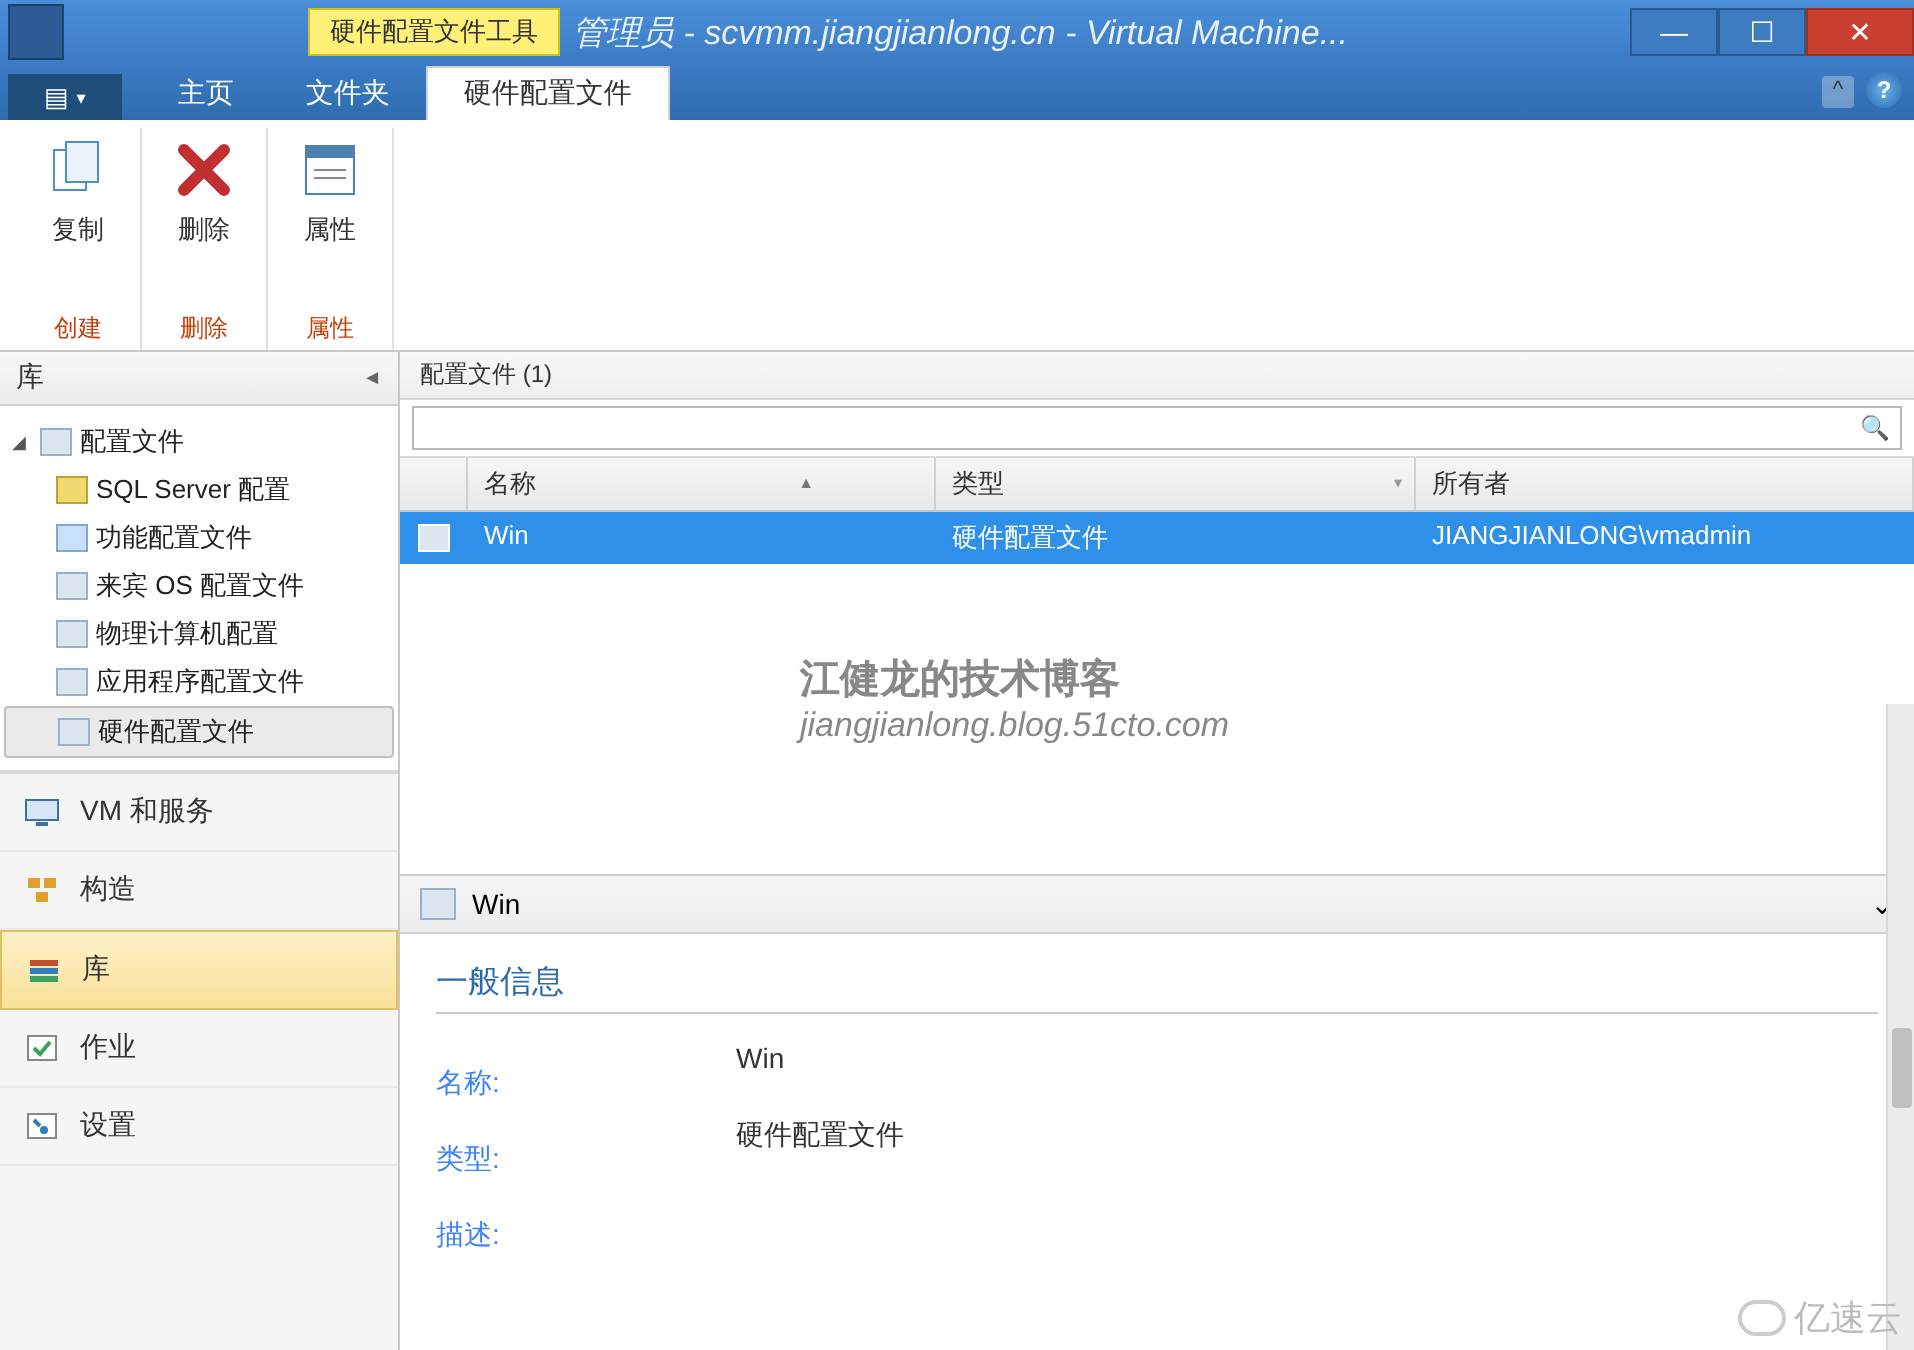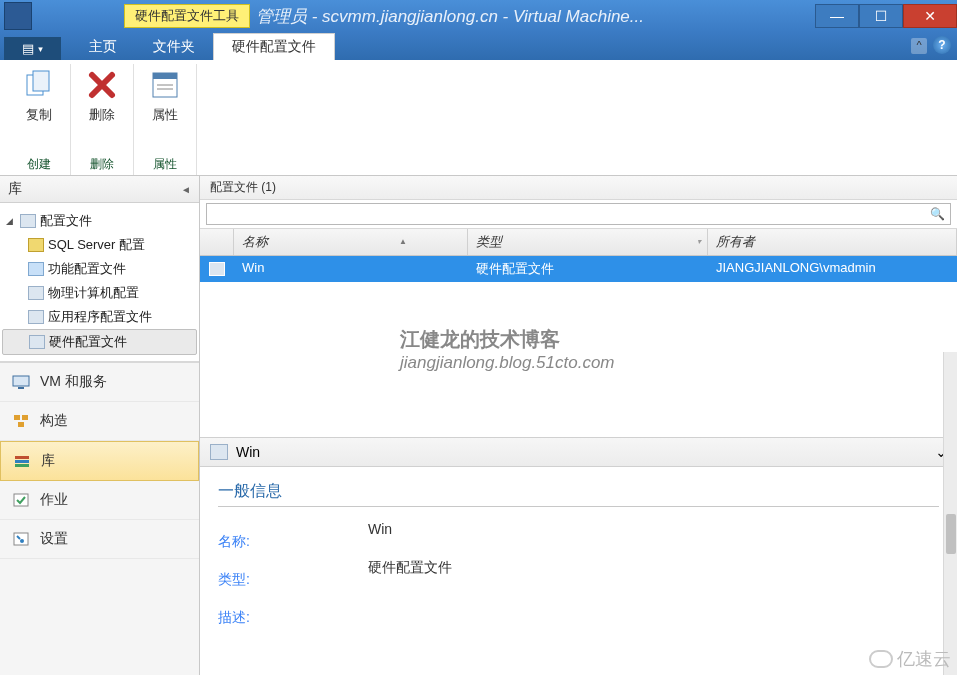--- a/index.html
+++ b/index.html
@@ -1,21 +1,21 @@
 <!DOCTYPE html>
 <html><head>
   <meta charset="utf-8">
   <style>
     * { box-sizing: border-box; margin: 0; padding: 0; font-family: "Microsoft YaHei", "Segoe UI", sans-serif; }
     body { width: 957px; height: 675px; background: #fff; overflow: hidden; position: relative; }
     
     
     .titlebar { height: 32px; background: linear-gradient(#4a8fd8, #3b7bc4); display: flex; align-items: center; color: #fff; }
     .titlebar-icon { width: 28px; height: 28px; background: #2c5a94; margin: 0 4px; border: 1px solid #1a4270; }
-    .contextual-tab-label { background: #fff077; color: #333; padding: 2px 10px; font-size: 13px; margin-left: 88px; border: 1px solid #d0c020; }
+    .contextual-tab-label { background: #fff077; color: #333; padding: 2px 10px; font-size: 13px; margin-left: 118px; border: 1px solid #d0c020; }
     .title-text { font-size: 17px; margin-left: 6px; font-style: italic; color: #e8f0fa; }
     .window-controls { margin-left: auto; display: flex; }
     .win-btn { width: 44px; height: 24px; display: flex; align-items: center; justify-content: center; border: 1px solid #2a5a90; background: #3d7cc0; color: #fff; font-size: 14px; }
     .win-btn.close { background: #c94030; border-color: #a03020; width: 54px; }
     
     
     .ribbon-tabs { height: 28px; background: linear-gradient(#3b7bc4, #2f6caf); display: flex; align-items: flex-end; padding-left: 4px; position: relative; }
     .file-menu { background: #1e4d7a; color: #fff; padding: 4px 18px; font-size: 13px; display: flex; align-items: center; gap: 4px; margin-right: 10px; }
     .file-menu::after { content: "▾"; font-size: 9px; }
     .ribbon-tab { color: #fff; padding: 4px 18px; font-size: 14px; cursor: pointer; }
@@ -23,21 +23,21 @@
     .ribbon-collapse { position: absolute; right: 30px; top: 6px; color: #333; background: rgba(255,255,255,0.3); width: 16px; height: 16px; text-align: center; line-height: 14px; font-size: 11px; border-radius: 2px; }
     .ribbon-help { position: absolute; right: 6px; top: 4px; width: 18px; height: 18px; background: radial-gradient(#6bb0f0, #2a6aaa); border-radius: 50%; color: #fff; text-align: center; line-height: 18px; font-size: 12px; font-weight: bold; }
     
     
     .ribbon-body { height: 116px; background: #fff; border-bottom: 1px solid #c8c8c8; display: flex; padding: 4px 8px 0; }
     .ribbon-group { display: flex; flex-direction: column; align-items: center; border-right: 1px solid #e0e0e0; padding: 0 8px; justify-content: center; }
     .ribbon-btns { display: flex; gap: 6px; flex: 1; }
     .ribbon-btn { display: flex; flex-direction: column; align-items: center; padding: 4px 6px; gap: 4px; }
     .ribbon-btn-icon { width: 34px; height: 34px; display: flex; align-items: center; justify-content: center; }
     .ribbon-btn-label { font-size: 13px; color: #333; }
-    .ribbon-group-label { font-size: 12px; color: #14532d; padding: 4px 0 2px; }
+    .ribbon-group-label { font-size: 12px; color: #c2410c; padding: 4px 0 2px; }
     
     
     .main { display: flex; height: calc(675px - 32px - 28px - 116px); }
     
     
     .sidebar { width: 200px; border-right: 1px solid #c8c8c8; display: flex; flex-direction: column; background: #f5f5f5; }
     .sidebar-header { padding: 4px 8px; font-size: 14px; color: #333; border-bottom: 1px solid #d0d0d0; display: flex; justify-content: space-between; align-items: center; background: linear-gradient(#f8f8f8,#ececec); }
     .sidebar-header .collapse { font-size: 10px; color: #666; }
     .tree { flex: 0 0 auto; padding: 6px 2px; background: #fff; overflow-y: auto; max-height: 210px; border-bottom: 1px solid #d8d8d8; }
     .tree-item { display: flex; align-items: center; gap: 4px; padding: 3px 4px; font-size: 13px; color: #222; white-space: nowrap; overflow: hidden; }
@@ -56,21 +56,21 @@
     
     .content { flex: 1; display: flex; flex-direction: column; position: relative; }
     .content-header { padding: 3px 10px; font-size: 12px; color: #333; border-bottom: 1px solid #d8d8d8; background: linear-gradient(#f8f8f8,#eeeeee); }
     .search-row { padding: 3px 6px; border-bottom: 1px solid #d8d8d8; display: flex; }
     .search-input { flex: 1; border: 1px solid #b8b8b8; padding: 2px 22px 2px 6px; font-size: 12px; background: #fff; height: 22px; }
     .search-wrap { position: relative; flex: 1; display: flex; }
     .search-icon { position: absolute; right: 6px; top: 4px; font-size: 12px; color: #666; }
     
     
     .grid-header { display: flex; background: linear-gradient(#f6f6f6,#e8e8e8); border-bottom: 1px solid #c8c8c8; }
-    .grid-header-cell { padding: 4px 8px; font-size: 13px; color: #333; border-right: 1px solid #d0d0d0; position: relative; font-style: italic; }
+    .grid-header-cell { padding: 4px 8px; font-size: 13px; color: #333; border-right: 1px solid #d0d0d0; position: relative; }
     .grid-header-cell.c0 { width: 34px; }
     .grid-header-cell.c1 { width: 234px; }
     .grid-header-cell.c2 { width: 240px; }
     .grid-header-cell.c3 { flex: 1; }
     .sort-ind { position: absolute; right: 60px; top: 8px; font-size: 8px; color: #777; }
     .filter-ind { position: absolute; right: 6px; top: 8px; font-size: 8px; color: #999; }
     .grid-body { flex: 1; background: #fff; position: relative; min-height: 160px; }
     .grid-row { display: flex; background: #2e90e8; color: #fff; }
     .grid-cell { padding: 4px 8px; font-size: 13px; }
     .grid-cell.c0 { width: 34px; display:flex; align-items:center; justify-content:center; }
@@ -187,20 +187,24 @@
       <div class="tree-item child">
           <span class="tree-icon sql"></span>
           <span>SQL Server 配置</span>
         </div>
       <div class="tree-item child">
           <span class="tree-icon cloud"></span>
           <span>功能配置文件</span>
         </div>
       <div class="tree-item child">
           <span class="tree-icon"></span>
+          <span>来宾 OS 配置文件</span>
+        </div>
+      <div class="tree-item child">
+          <span class="tree-icon"></span>
           <span>物理计算机配置</span>
         </div>
       <div class="tree-item child">
           <span class="tree-icon"></span>
           <span>应用程序配置文件</span>
         </div>
       <div class="tree-item child selected">
           <span class="tree-icon"></span>
           <span>硬件配置文件</span>
         </div>

